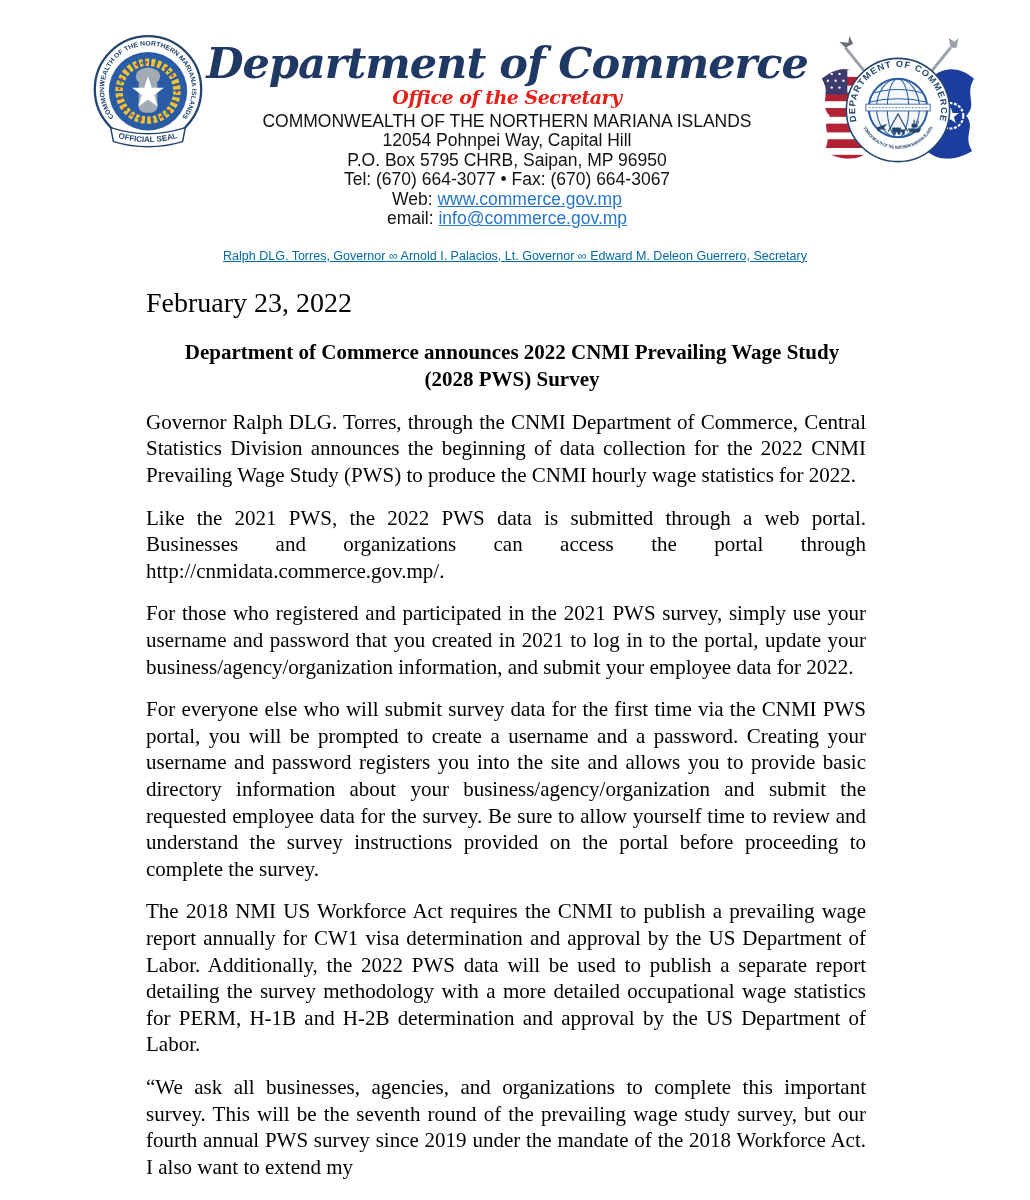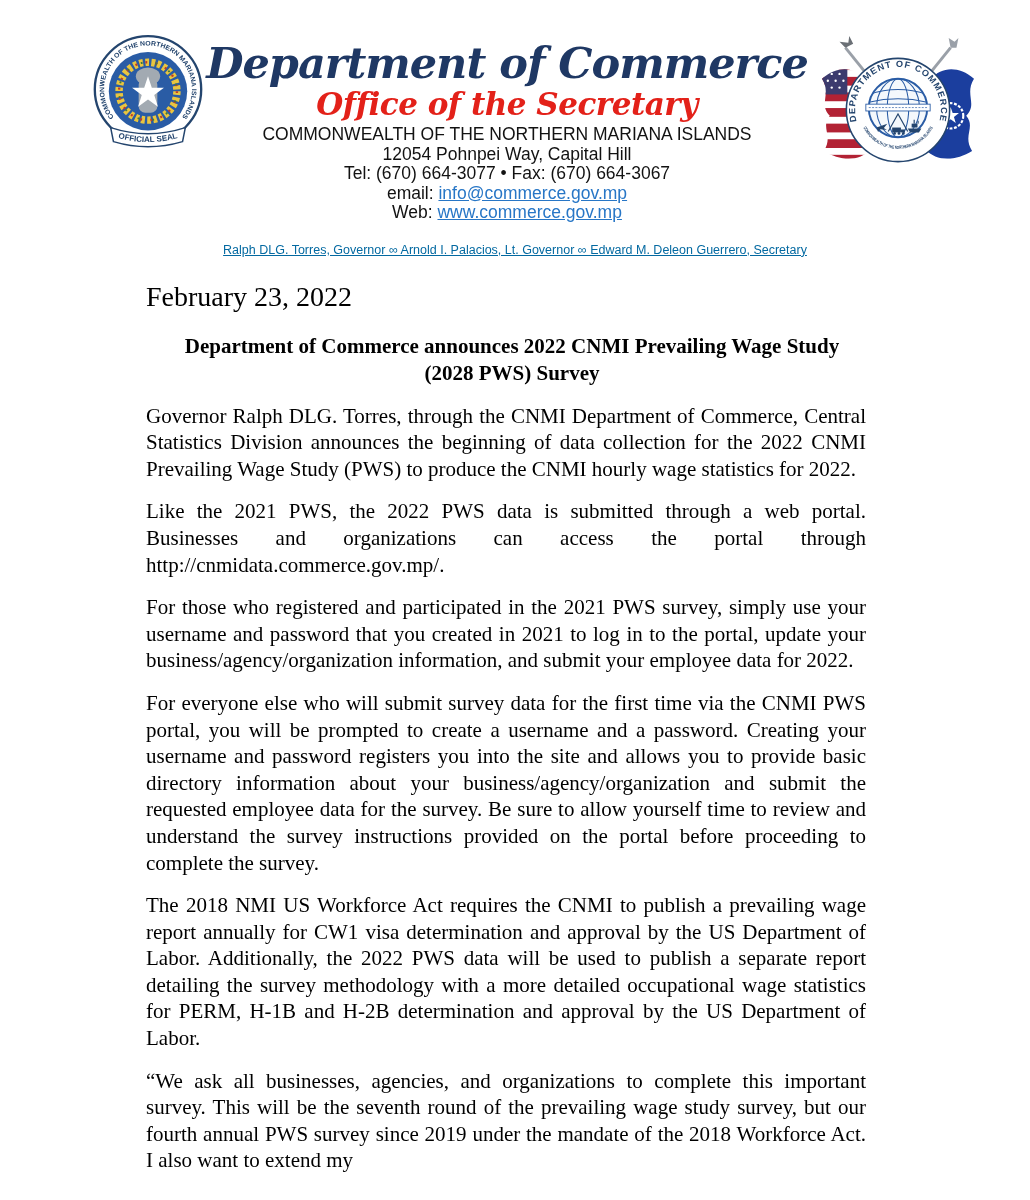--- a/index.html
+++ b/index.html
@@ -11,21 +11,21 @@
   .letterhead{display:flex;align-items:flex-start;padding:30px 44px 0 92px;}
   .seal-left{width:112px;flex:0 0 112px;}
   .logo-right{width:176px;flex:0 0 176px;padding-top:4px;}
   .lh-center{flex:1;text-align:center;padding-top:12px;}
   .script-blue{
     font-family:"DejaVu Serif",serif;font-style:italic;font-weight:bold;
     font-size:43px;line-height:1.0;color:#1F3864;letter-spacing:-1px;
   }
   .script-red{
     font-family:"DejaVu Serif",serif;font-style:italic;font-weight:bold;
-    font-size:31px;line-height:1.1;color:#E32119;letter-spacing:-0.5px;margin-top:2px;
+    font-size:19px;line-height:1.1;color:#E32119;letter-spacing:-0.5px;margin-top:2px;
   }
   .lh-sans{font-family:"Liberation Sans",sans-serif;font-size:17.5px;line-height:19.5px;color:#121212;}
   .lh-sans.first{margin-top:4px;}
   a.lh-link{color:#2776C6;text-decoration:underline;cursor:pointer;}
   .officials{
     text-align:center;font-family:"Liberation Sans",sans-serif;font-size:12.5px;
     color:#0369a1;text-decoration:underline;margin-top:20px;
   }
   
   .content{padding:0 152px 0 146px;}
@@ -72,23 +72,24 @@
           <textPath href="#lsealBanner" startOffset="50%" text-anchor="middle">OFFICIAL SEAL</textPath>
         </text>
       </svg>
     </div>
 
     <div class="lh-center">
       <div class="script-blue">Department of Commerce</div>
       <div class="script-red">Office of the Secretary</div>
       <div class="lh-sans first">COMMONWEALTH OF THE NORTHERN MARIANA ISLANDS</div>
       <div class="lh-sans">12054 Pohnpei Way, Capital Hill</div>
+      <div class="lh-sans">P.O. Box 5795 CHRB, Saipan, MP 96950</div>
       <div class="lh-sans">Tel: (670) 664-3077 • Fax: (670) 664-3067</div>
+      <div class="lh-sans"><span>Web: </span><a class="lh-link">www.commerce.gov.mp</a></div>
       <div class="lh-sans"><span>email: </span><a class="lh-link">info@commerce.gov.mp</a></div>
-      <div class="lh-sans"><span>Web: </span><a class="lh-link">www.commerce.gov.mp</a></div>
     </div>
 
     <div class="logo-right">
       <svg class="seal-svg" width="176" height="152" viewBox="0 0 180 156">
 
         <g stroke="#9AA0A8" stroke-width="3">
           <line x1="36" y1="14" x2="78" y2="66"></line>
           <line x1="144" y1="14" x2="102" y2="66"></line>
         </g>
         <path d="M36,14 l-6,-6 9,1 1,-7 4,8 z" fill="#6b7076"></path>

